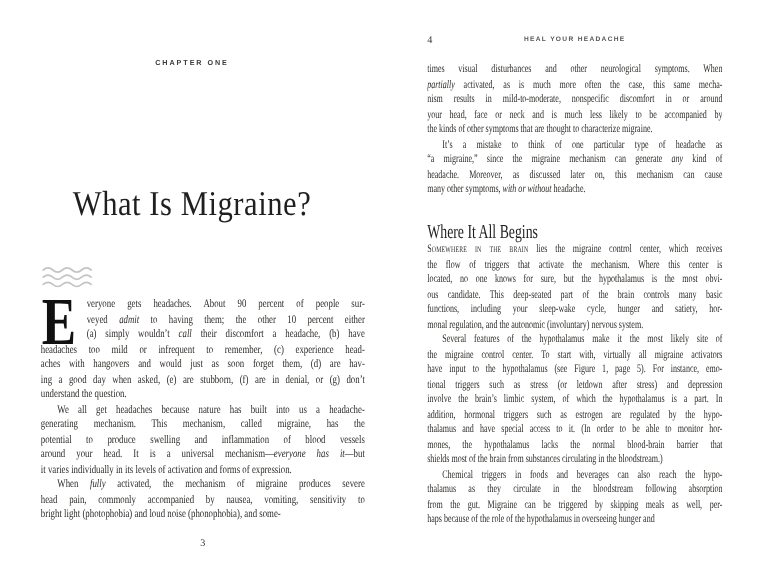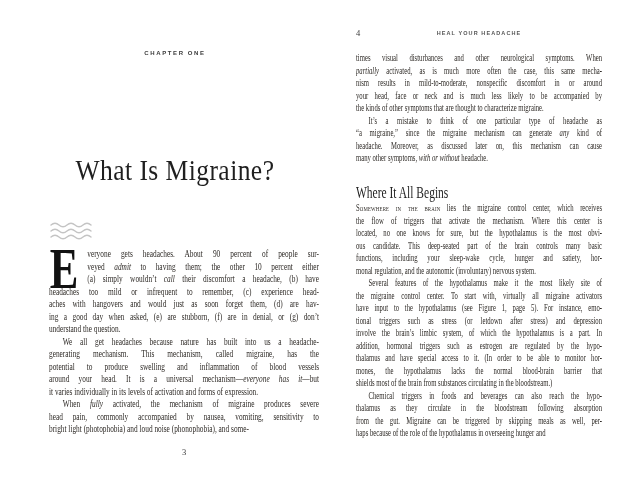--- a/index.html
+++ b/index.html
@@ -2,21 +2,21 @@
 <html><head>
 <meta charset="utf-8">
 <style>
   html,body{margin:0;padding:0;}
   body{
     width:640px;height:480px;position:relative;overflow:hidden;
     background:#ffffff;
     font-family:"Liberation Serif", serif;
   }
   .page{position:absolute;top:0;width:320px;height:480px;}
-  .page-left{left:0;margin-left:15px;}
+  .page-left{left:0;}
   .page-right{left:320px;}
 
   
   .chapter-label{
     position:absolute;left:0;right:0;top:50px;text-align:center;
     font-family:"Liberation Sans", sans-serif;font-weight:700;
     font-size:6px;letter-spacing:1.6px;color:#3a3a3a;
   }
   .title{
     position:absolute;left:0;right:0;top:154px;text-align:center;

